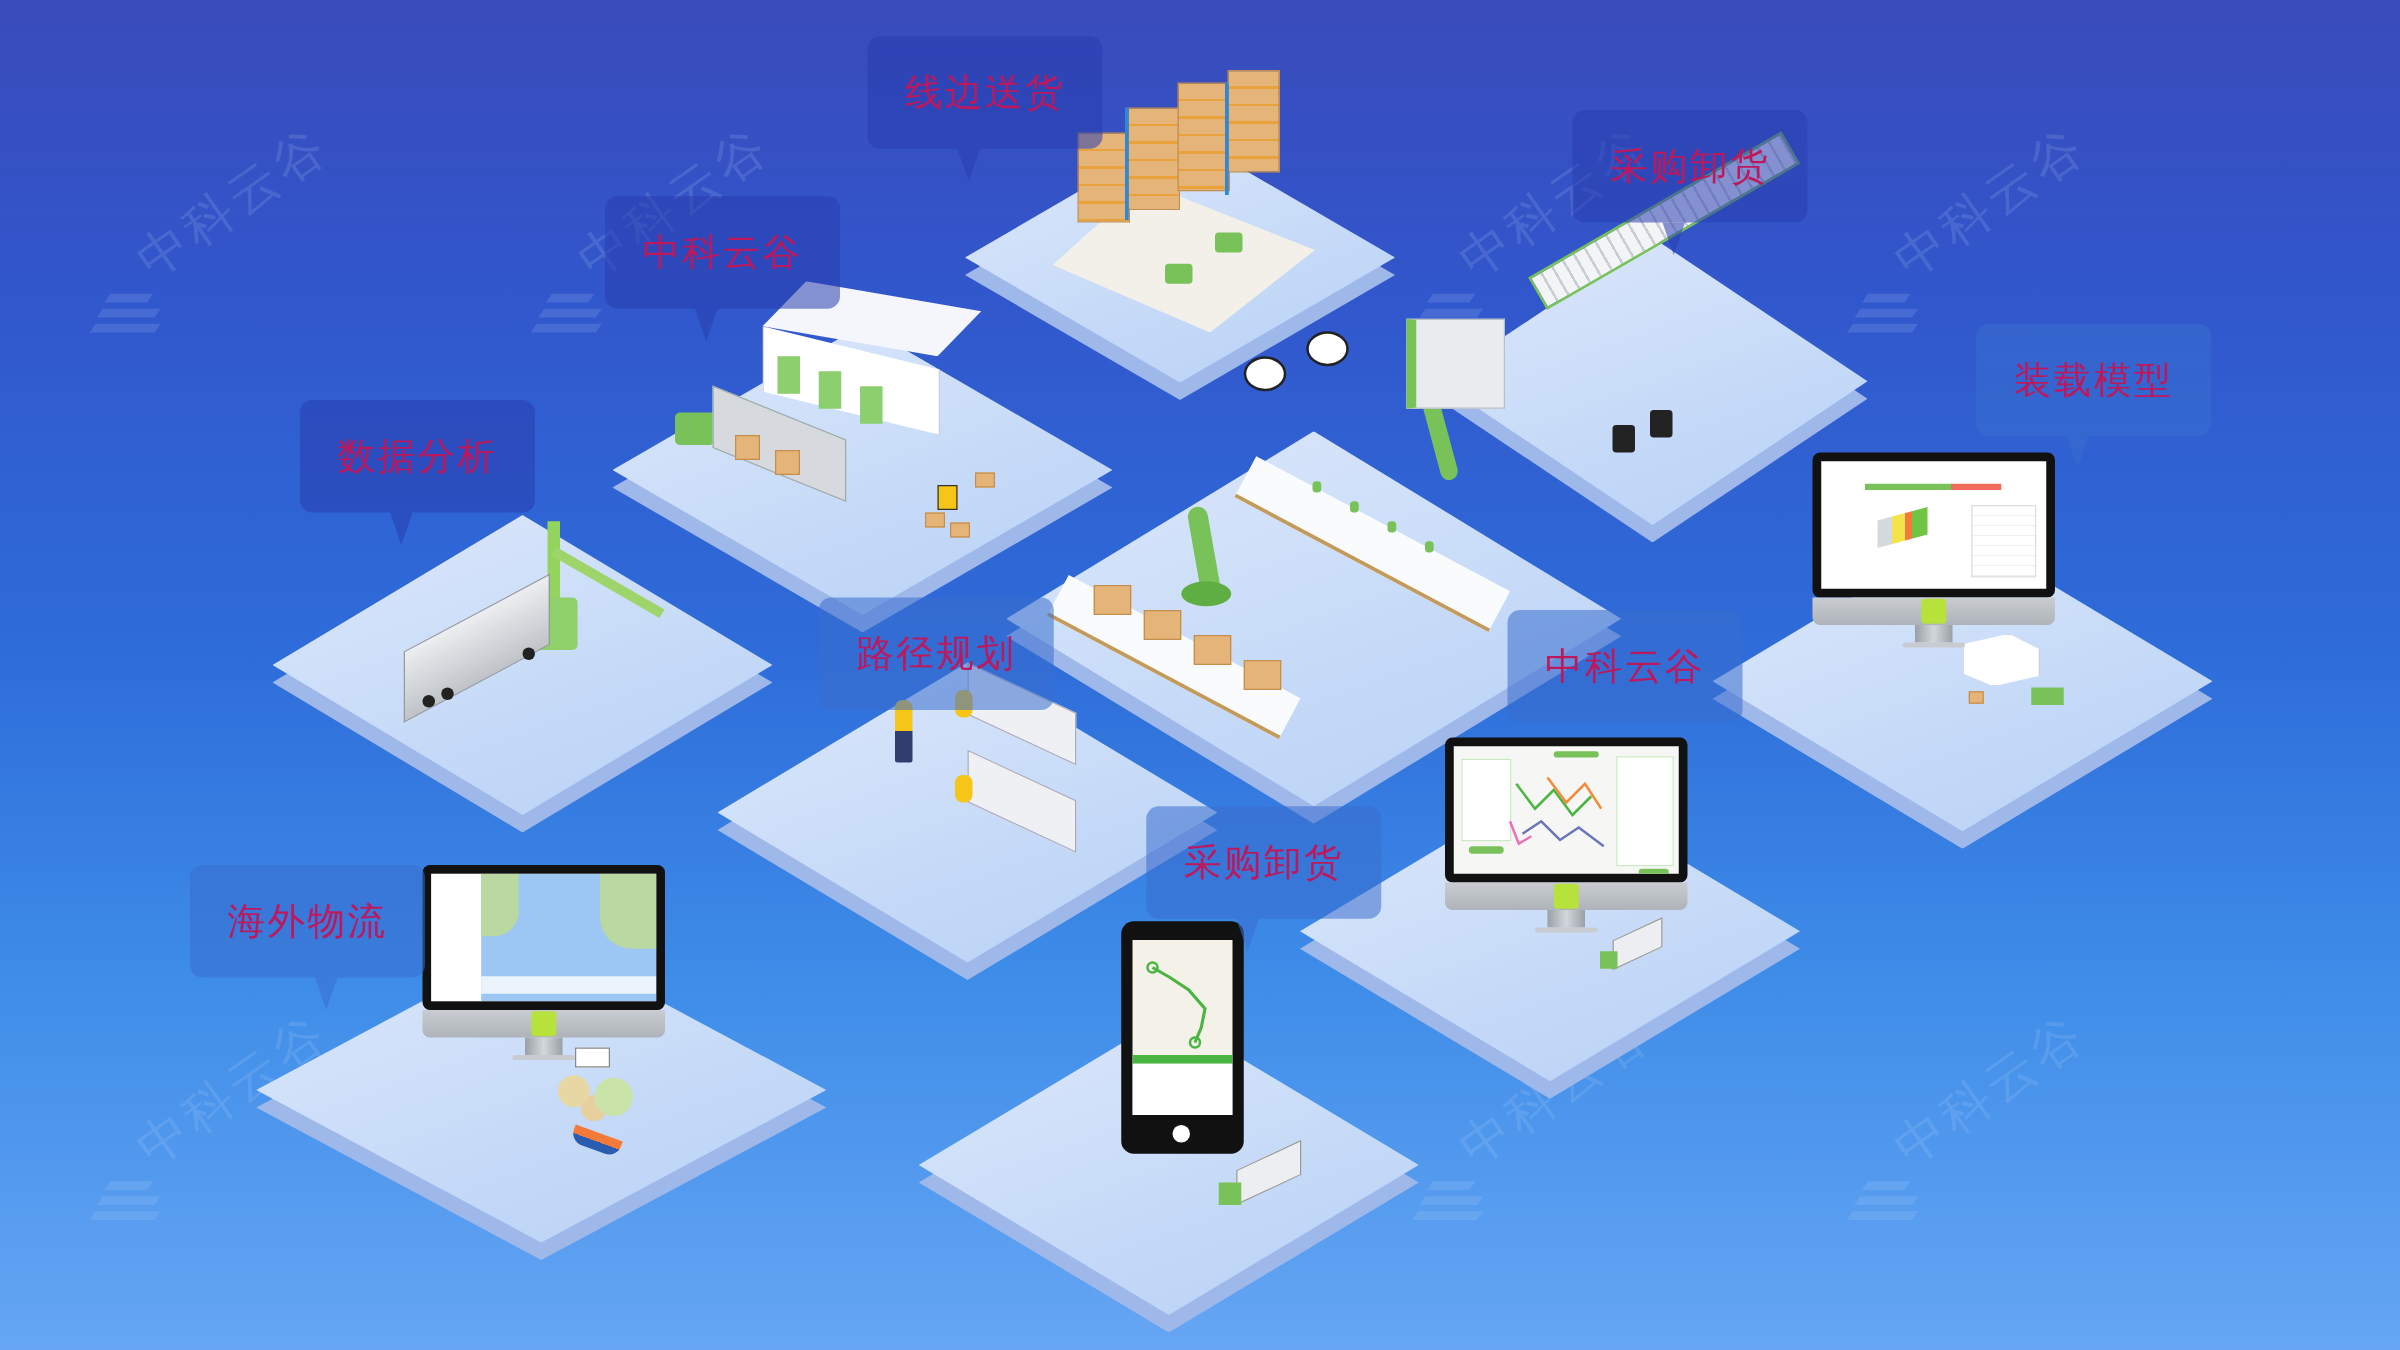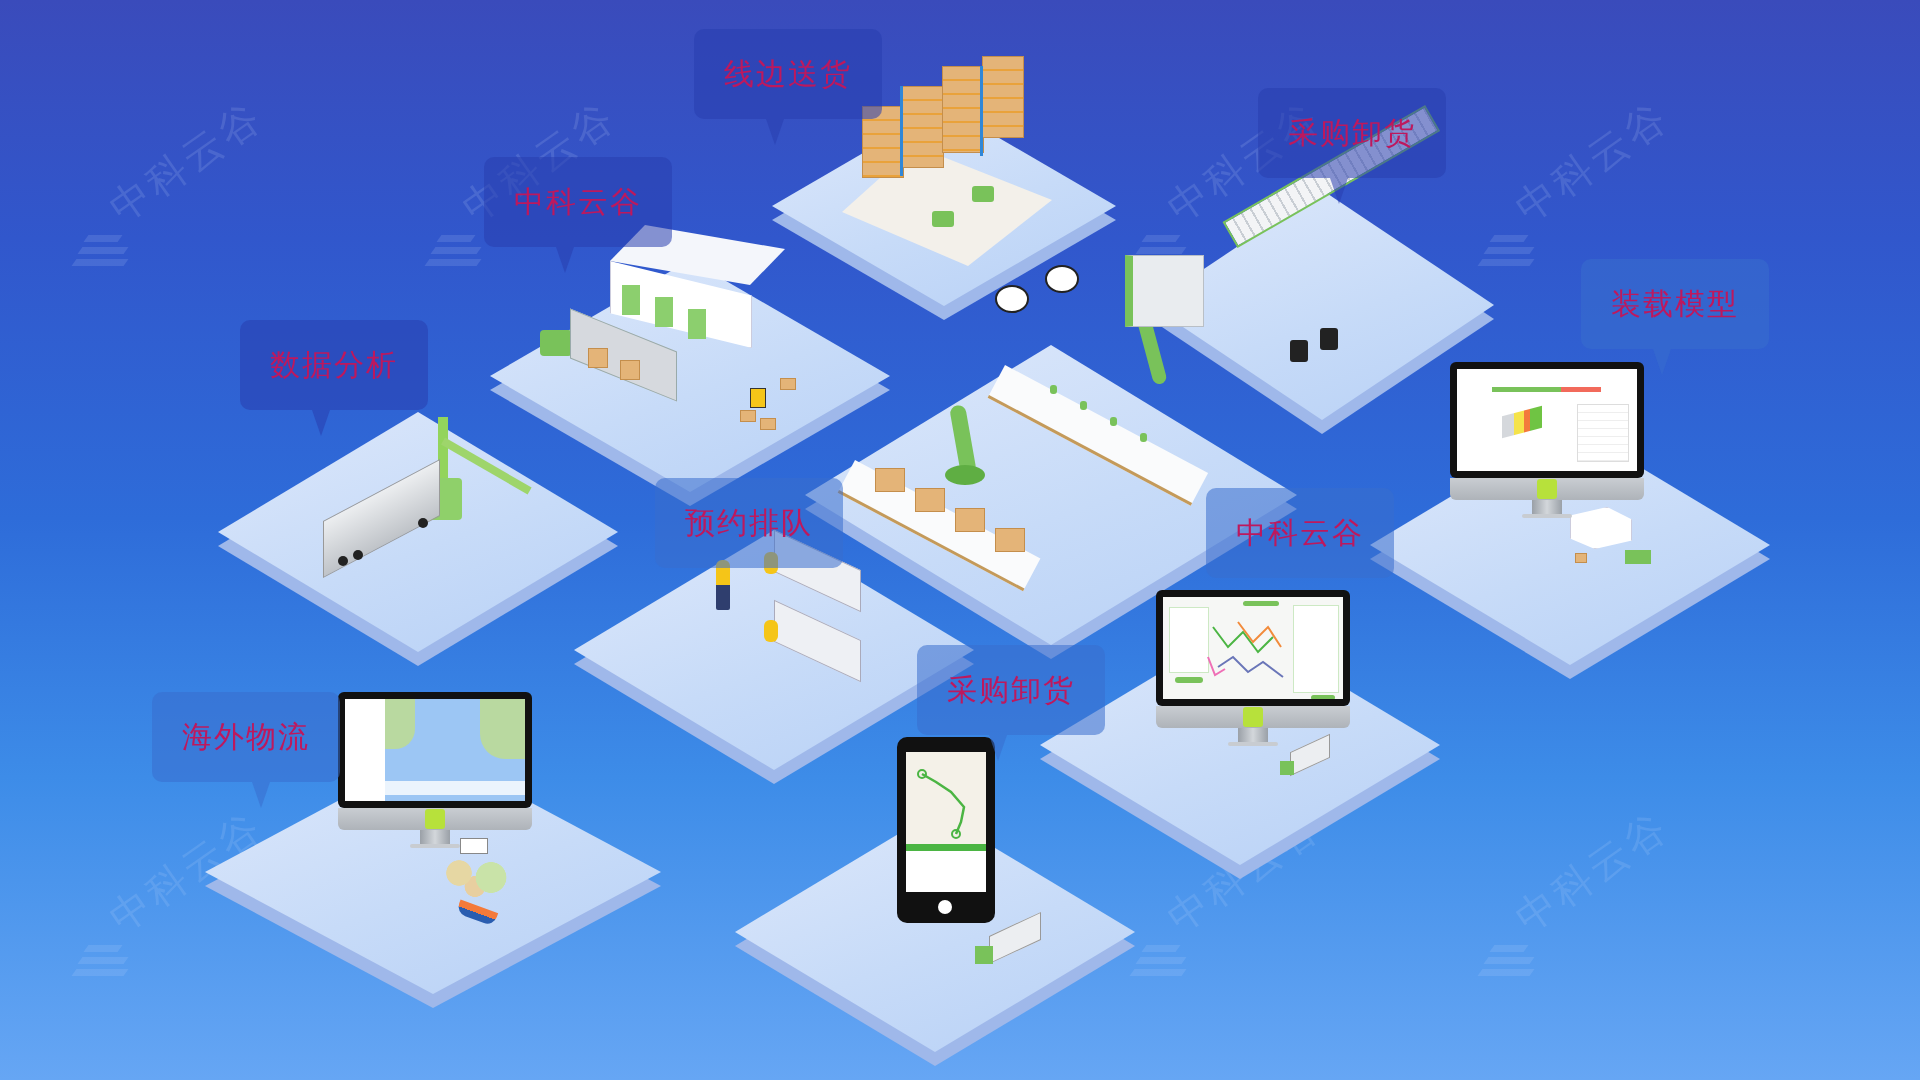--- a/index.html
+++ b/index.html
@@ -300,21 +300,21 @@
 </div>
 <div class="label" style="left:240px;top:320px;">
   <span>数据分析</span>
     <div class="tail" style="left:72px;"></div>
 </div>
 <div class="label light" style="left:1581px;top:259px;text-align:center;">
   <span>装载模型</span>
     <div class="tail" style="left:72px;"></div>
 </div>
 <div class="label light" style="left:655px;top:478px;">
-  <span>预约排队</span>
+  <span>路径规划</span>
 </div>
 <div class="label light" style="left:1206px;top:488px;">
   <span>中科云谷</span>
 </div>
 <div class="label light" style="left:917px;top:645px;">
   <span>采购卸货</span>
     <div class="tail" style="left:72px;"></div>
 </div>
 <div class="label light" style="left:152px;top:692px;">
   <span>海外物流</span>

